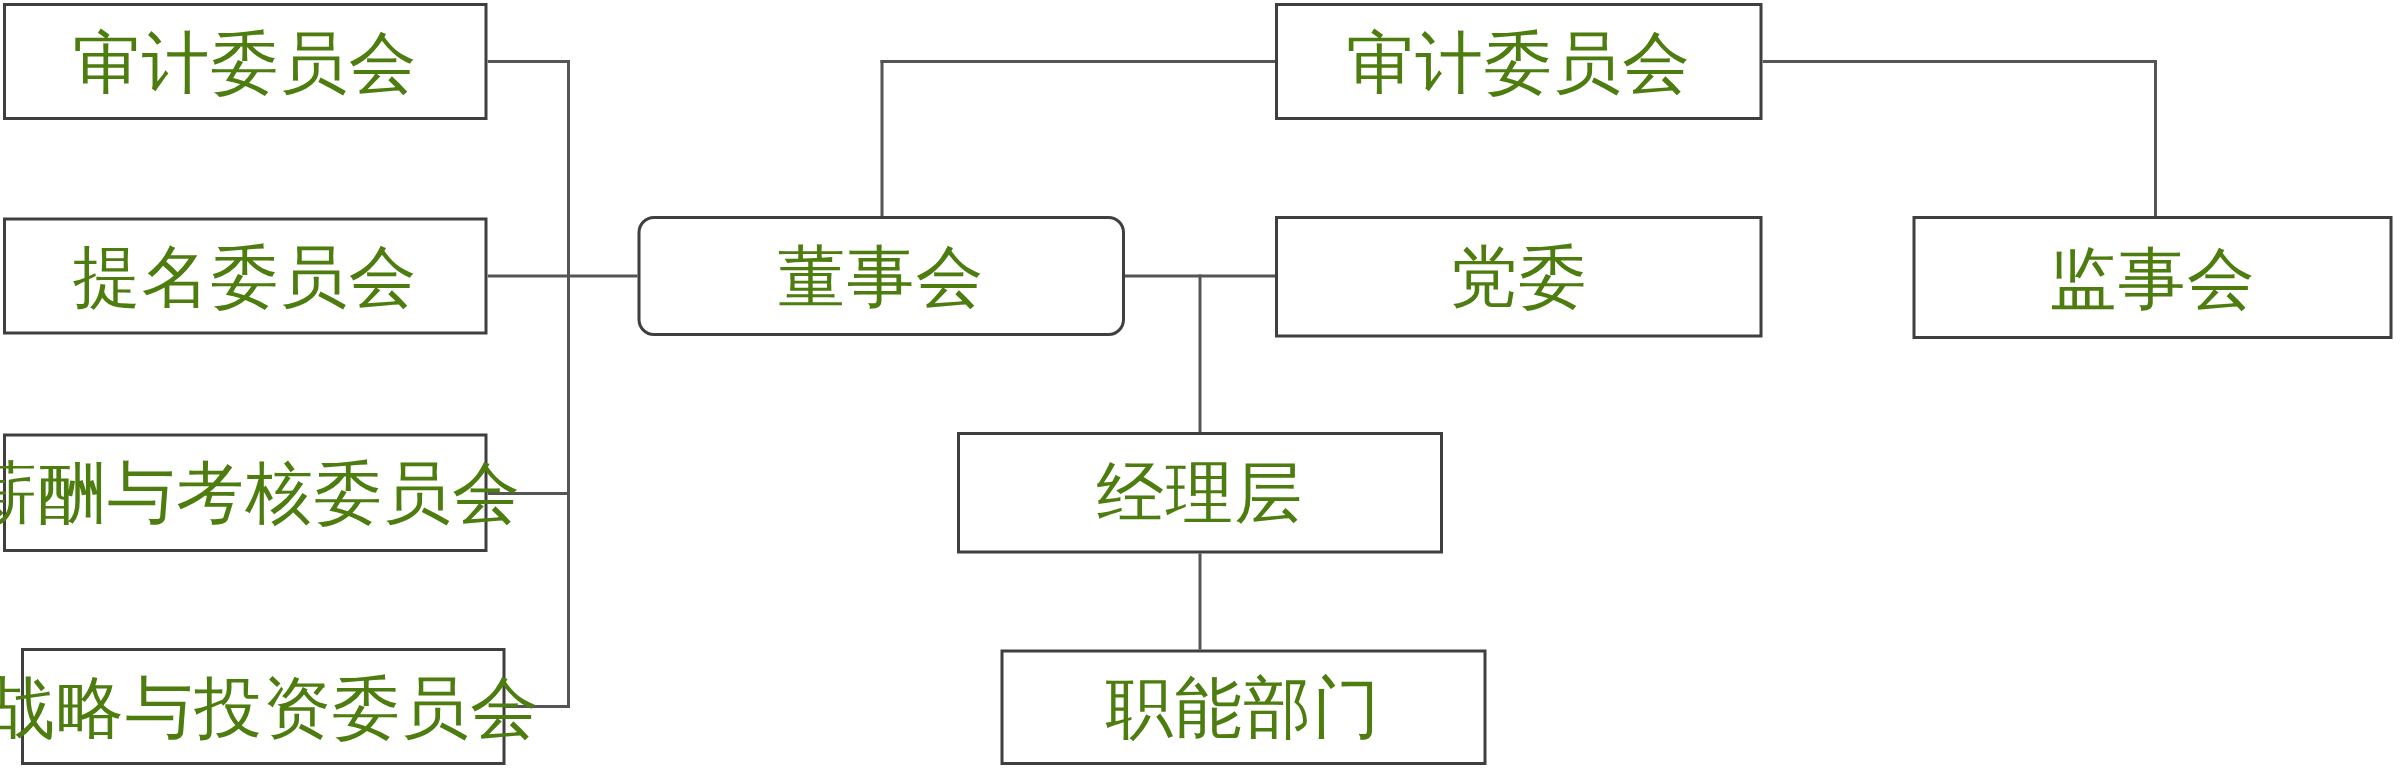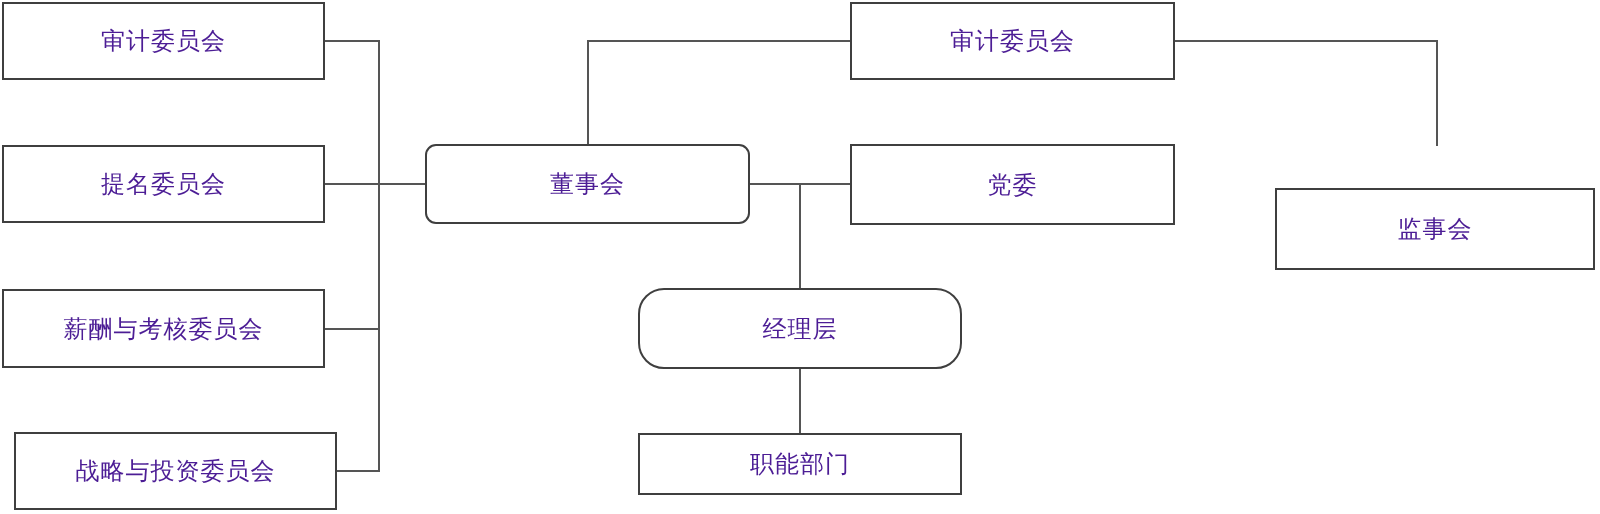--- a/index.html
+++ b/index.html
@@ -19,43 +19,43 @@
     position: absolute;
     box-sizing: border-box;
     background: #ffffff;
     border: 2px solid #3f3f3f;
     display: flex;
     align-items: center;
     justify-content: center;
     z-index: 2;
   }
   .node .label {
-    font-size: 24px;
-    color: #4c1d95;
+    font-size: 45px;
+    color: #4d7c0f;
     letter-spacing: 1px;
     white-space: nowrap;
     line-height: 1;
   }
   .edge {
     position: absolute;
     background: #555555;
     z-index: 1;
   }
 
   
   .n-audit        { left: 2px;    top: 2px;   width: 323px; height: 78px; }
   .n-nomination   { left: 2px;    top: 145px; width: 323px; height: 78px; }
   .n-compensation { left: 2px;    top: 289px; width: 323px; height: 79px; }
   .n-strategy     { left: 2px;    top: 432px; width: 323px; height: 78px; margin-left: 12px; }
   .n-board        { left: 425px;  top: 144px; width: 325px; height: 80px; border-radius: 11px; }
   .n-shareholders { left: 850px;  top: 2px;   width: 325px; height: 78px; }
   .n-party        { left: 850px;  top: 144px; width: 325px; height: 81px; align-items: center; }
-  .n-supervisory  { left: 1275px; top: 144px; width: 320px; height: 82px; margin-top: 44px; }
-  .n-management   { left: 638px;  top: 288px; width: 324px; height: 81px; border-radius: 26px; }
-  .n-functional   { left: 638px;  top: 433px; width: 324px; height: 62px; }
+  .n-supervisory  { left: 1275px; top: 144px; width: 320px; height: 82px; }
+  .n-management   { left: 638px;  top: 288px; width: 324px; height: 81px; }
+  .n-functional   { left: 667px;  top: 433px; width: 324px; height: 77px; }
 
   
   .e-audit-h        { left: 325px;  top: 40px;  width: 55px;  height: 2px; }
   .e-trunk-v        { left: 378px;  top: 40px;  width: 2px;   height: 432px; }
   .e-nomination-h   { left: 325px;  top: 183px; width: 100px; height: 2px; }
   .e-compensation-h { left: 325px;  top: 328px; width: 55px;  height: 2px; }
   .e-strategy-h     { left: 325px;  top: 470px; width: 55px;  height: 2px; }
   .e-sh-left-h      { left: 587px;  top: 40px;  width: 263px; height: 2px; }
   .e-sh-left-v      { left: 587px;  top: 40px;  width: 2px;   height: 106px; }
   .e-sh-right-h     { left: 1175px; top: 40px;  width: 263px; height: 2px; }

